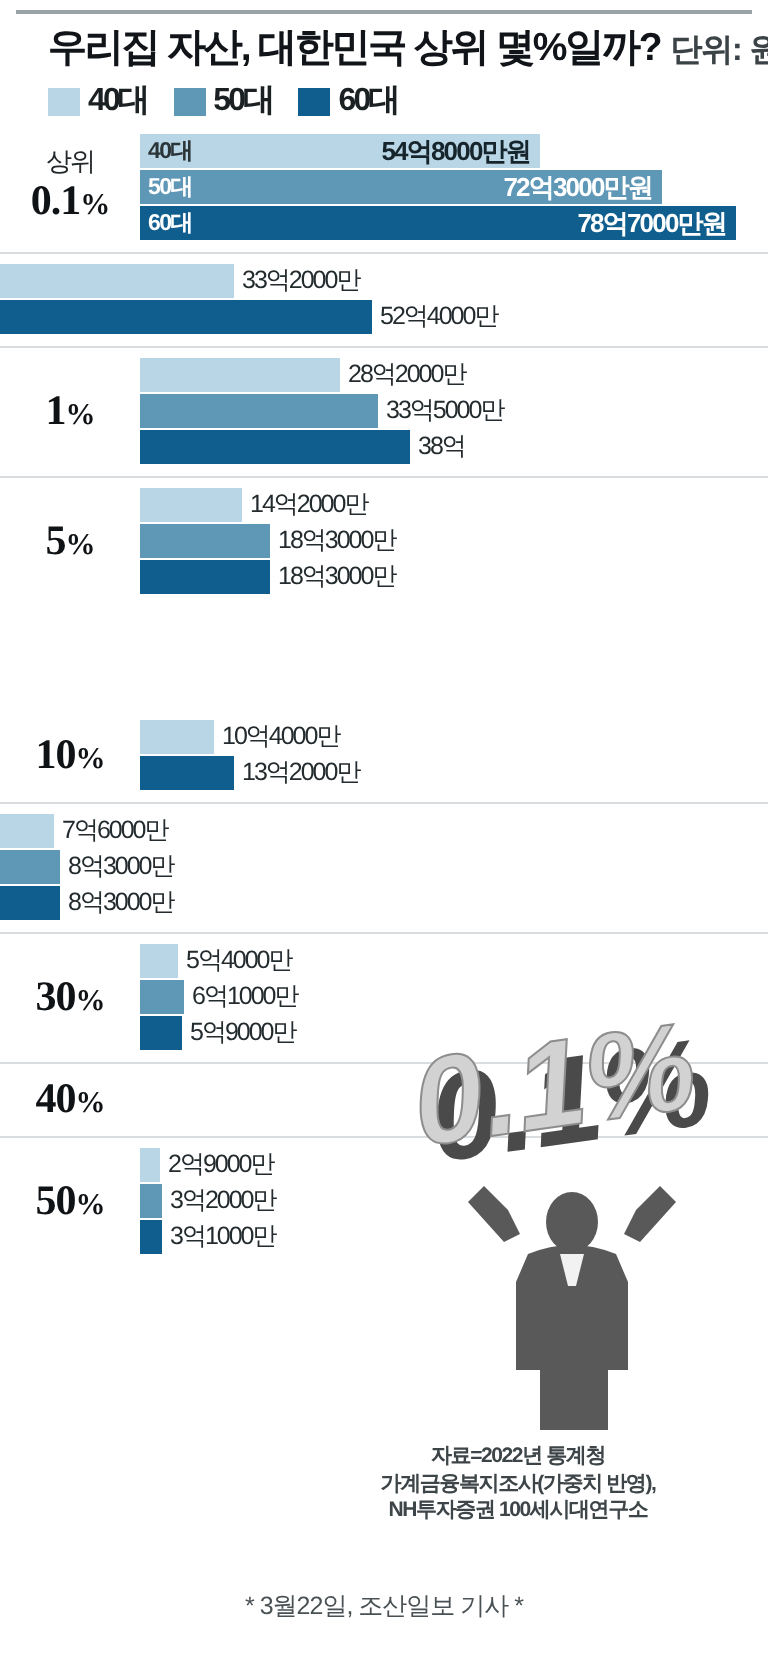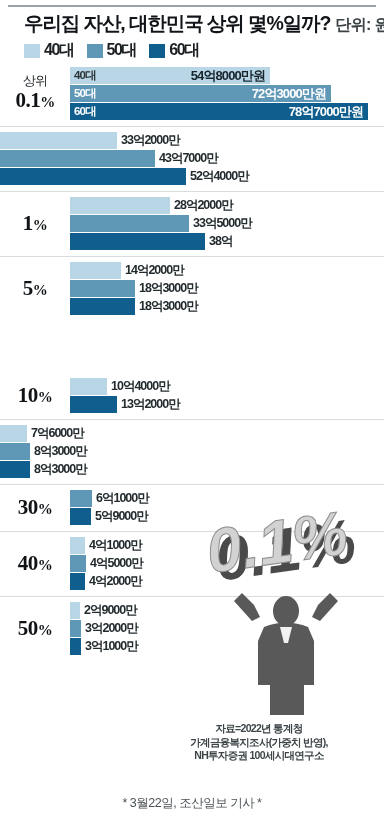--- a/index.html
+++ b/index.html
@@ -62,21 +62,21 @@
   }
   .bar .bar-inline-label.onlight{color:#2b3437;}
   .bar .bar-inline-label.ondark{color:#ffffff;}
   .val-inside{
     position:absolute;right:5px;top:50%;transform:translateY(-50%);
     font-size:13px;font-weight:bold;letter-spacing:-0.9px;white-space:nowrap;
   }
   .val-inside.dark{color:#16242c;}
   .val-inside.light{color:#ffffff;}
   .val-outside{
-    font-size:12.5px;font-weight:bold;letter-spacing:-1px;
+    font-size:12.5px;font-weight:normal;letter-spacing:-1px;
     margin-left:4px;white-space:nowrap;color:#232b2e;
   }
   
   .panel-gap{height:52px;border-top:none;}
   
   .art{
     position:absolute;left:196px;top:487px;width:180px;height:228px;
     pointer-events:none;
   }
   
@@ -144,24 +144,20 @@
       </div>
     </div>
     <div class="group">
       <div class="group-inner">
         <div class="bars">
           <div class="bar-row">
             <div class="bar" style="width: 117px; background: rgb(185, 214, 230);"></div>
             <span class="val-outside">33억2000만</span>
           </div>
           <div class="bar-row">
-            <div class="bar" style="width: 155px; background: rgb(95, 151, 183);"></div>
-            <span class="val-outside">43억7000만</span>
-          </div>
-          <div class="bar-row">
             <div class="bar" style="width: 186px; background: rgb(15, 94, 141);"></div>
             <span class="val-outside">52억4000만</span>
           </div>
         </div>
       </div>
     </div>
     <div class="group">
       <div class="group-inner">
         <div class="pct-cell"><span class="pct-main"><span>1</span><span class="sm">%</span></span></div>
         <div class="bars">
@@ -231,47 +227,37 @@
             <span class="val-outside">8억3000만</span>
           </div>
         </div>
       </div>
     </div>
     <div class="group">
       <div class="group-inner">
         <div class="pct-cell"><span class="pct-main"><span>30</span><span class="sm">%</span></span></div>
         <div class="bars">
           <div class="bar-row">
+            <div class="bar" style="width: 19px; background: rgb(185, 214, 230);"></div>
+            <span class="val-outside">5억4000만</span>
+          </div>
+          <div class="bar-row">
             <div class="bar" style="width: 22px; background: rgb(95, 151, 183);"></div>
             <span class="val-outside">6억1000만</span>
           </div>
           <div class="bar-row">
             <div class="bar" style="width: 21px; background: rgb(15, 94, 141);"></div>
             <span class="val-outside">5억9000만</span>
           </div>
         </div>
       </div>
     </div>
     <div class="group">
       <div class="group-inner">
         <div class="pct-cell"><span class="pct-main"><span>40</span><span class="sm">%</span></span></div>
-        <div class="bars">
-          <div class="bar-row">
-            <div class="bar" style="width: 15px; background: rgb(185, 214, 230);"></div>
-            <span class="val-outside">4억1000만</span>
-          </div>
-          <div class="bar-row">
-            <div class="bar" style="width: 16px; background: rgb(95, 151, 183);"></div>
-            <span class="val-outside">4억5000만</span>
-          </div>
-          <div class="bar-row">
-            <div class="bar" style="width: 15px; background: rgb(15, 94, 141);"></div>
-            <span class="val-outside">4억2000만</span>
-          </div>
-        </div>
       </div>
     </div>
     <div class="group">
       <div class="group-inner">
         <div class="pct-cell"><span class="pct-main"><span>50</span><span class="sm">%</span></span></div>
         <div class="bars">
           <div class="bar-row">
             <div class="bar" style="width: 10px; background: rgb(185, 214, 230);"></div>
             <span class="val-outside">2억9000만</span>
           </div>

